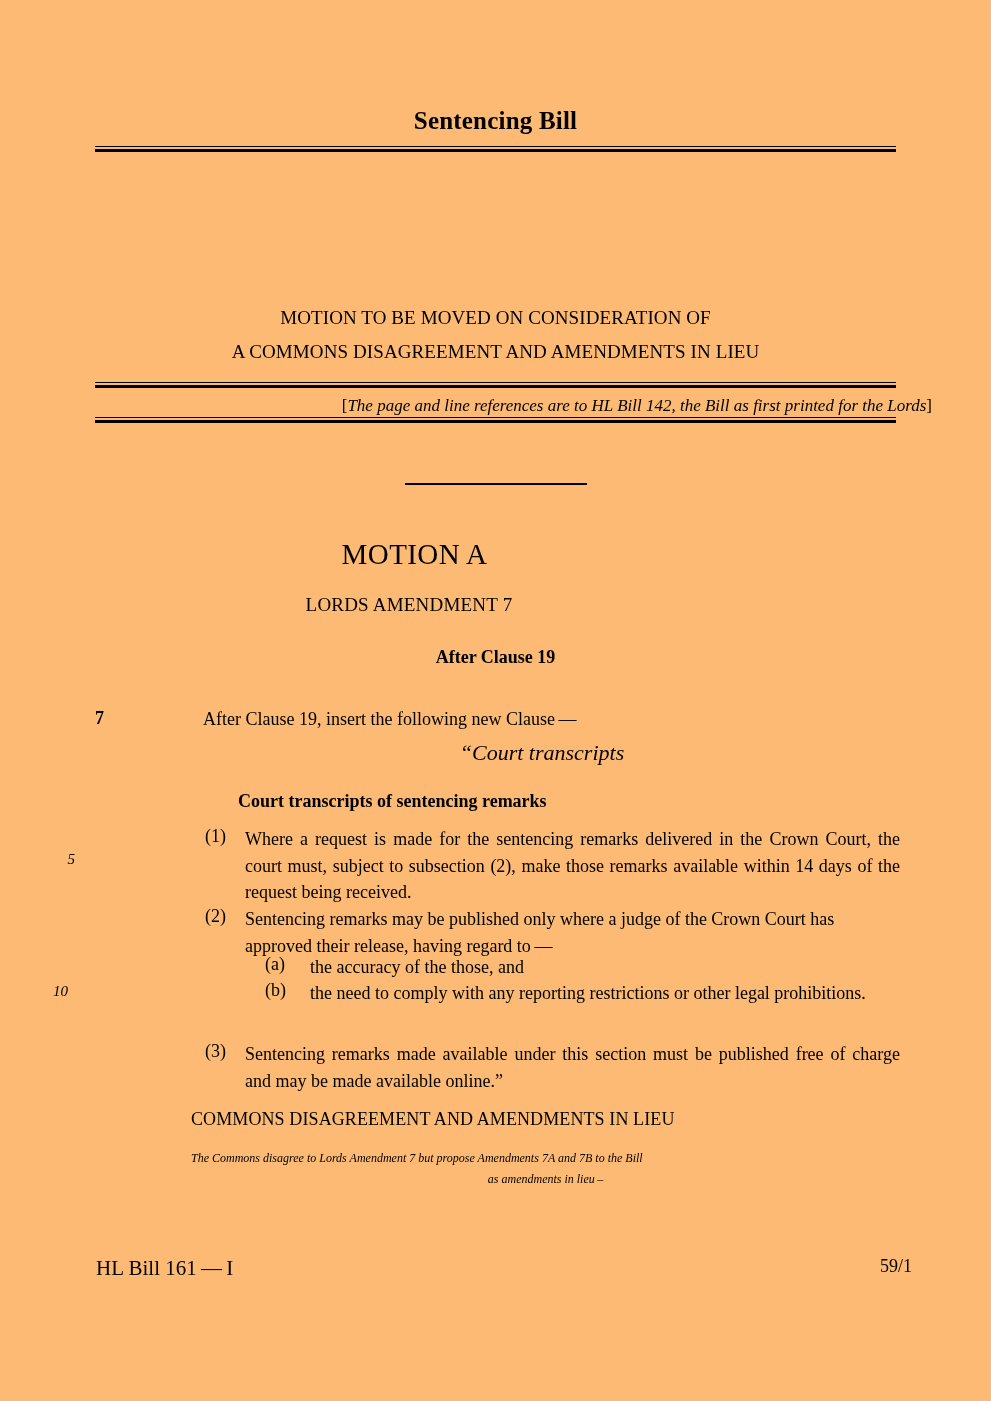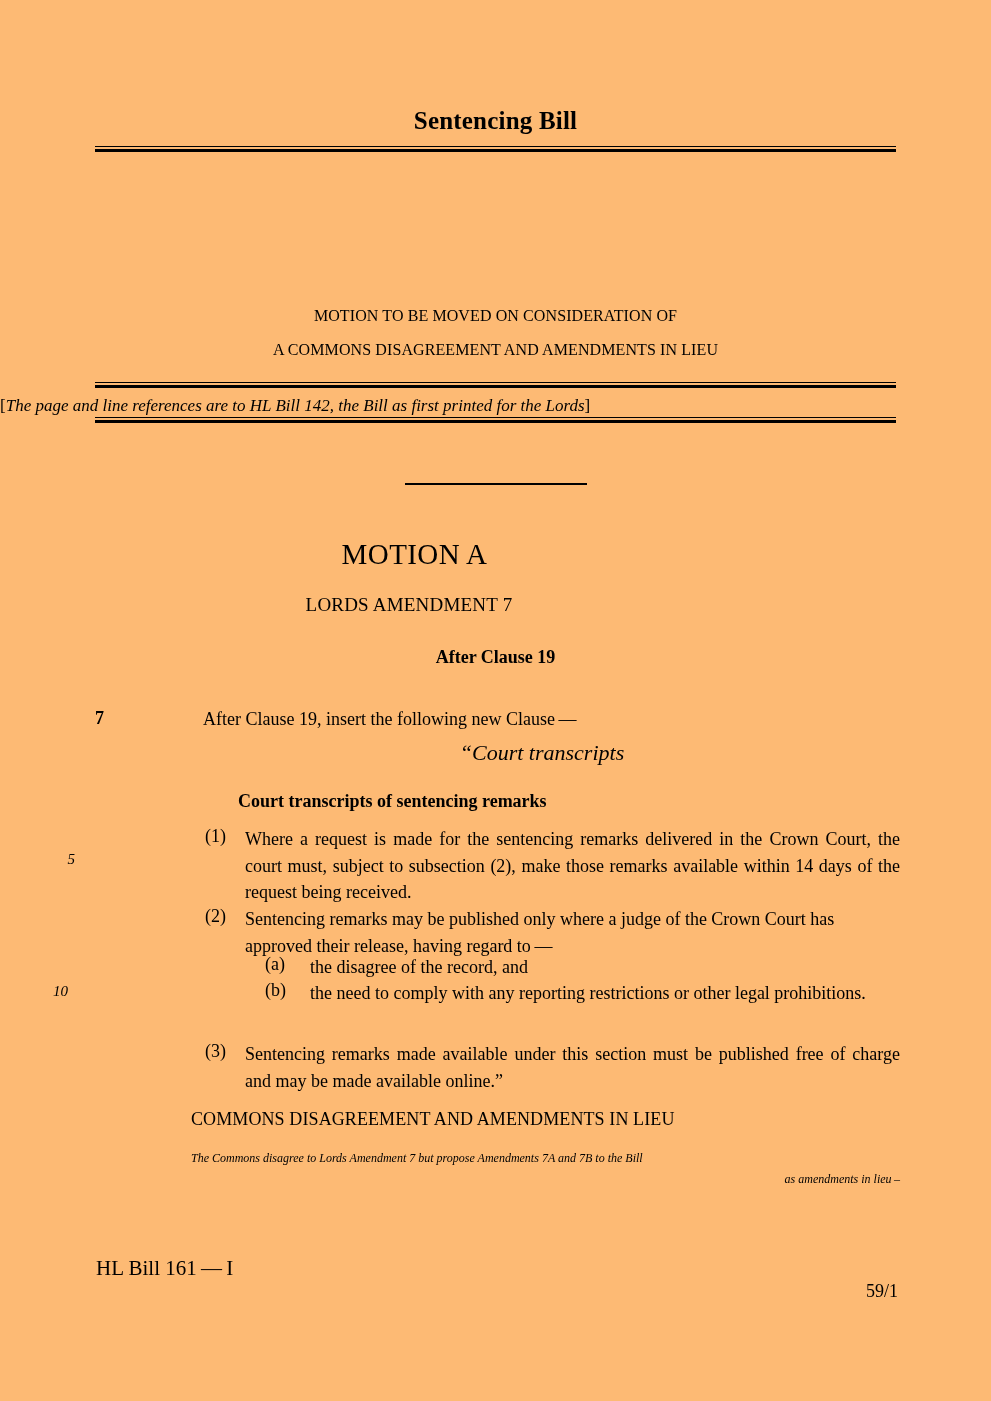--- a/index.html
+++ b/index.html
@@ -61,32 +61,32 @@
     height: 2px;
     background: #000;
   }
 
   
   .motion-head {
     position: absolute;
     left: 0;
     width: 991px;
     text-align: center;
-    font-size: 16px;
+    font-size: 19px;
     letter-spacing: 0.1px;
   }
   .motion-head-1 { top: 307px; }
   .motion-head-2 { top: 341px; }
 
   .note-line {
     position: absolute;
     top: 396px;
     left: 0;
     width: 932px;
-    text-align: left;
+    text-align: right;
     font-size: 17px;
     font-style: italic;
   }
   .note-line .brk { font-style: normal; }
 
   .motion-a {
     position: absolute;
     top: 538px;
     left: 0;
     width: 829px;
@@ -213,35 +213,34 @@
   .commons-note {
     position: absolute;
     top: 1148px;
     left: 191px;
     width: 709px;
     font-size: 12px;
     font-style: italic;
     line-height: 21px;
     text-align: justify;
   }
-  .commons-note .last { text-align: right; }
+  .commons-note .last { text-align: center; }
 
   
   .footer-left {
     position: absolute;
     top: 1256px;
     left: 96px;
     font-size: 21px;
   }
   .footer-right {
     position: absolute;
     top: 1256px;
-    right: 93px;
-    font-size: 18px;
-    margin-top: 25px;
+    right: 79px;
+    font-size: 18px;
   }
 </style>
 </head>
 <body>
 
 <div class="page">
 
   <div class="doc-title">Sentencing Bill</div>
 
   <div class="rule-double rule-title">
@@ -288,21 +287,21 @@
     <div class="body">Where a request is made for the sentencing remarks delivered in the Crown Court, the court must, subject to subsection (2), make those remarks available within 14 days of the request being received.</div>
   </div>
 
   <div class="subsec sub-2">
     <span class="mark">(2)</span>
     <div class="body nojust">Sentencing remarks may be published only where a judge of the Crown Court has approved their release, having regard to —</div>
   </div>
 
   <div class="para para-a">
     <span class="mark">(a)</span>
-    <div class="body nojust">the disagree of the record, and</div>
+    <div class="body nojust">the accuracy of the those, and</div>
   </div>
 
   <div class="para para-b">
     <span class="mark">(b)</span>
     <div class="body">the need to comply with any reporting restrictions or other legal prohibitions.</div>
   </div>
 
   <div class="subsec sub-3">
     <span class="mark">(3)</span>
     <div class="body">Sentencing remarks made available under this section must be published free of charge and may be made available online.”</div>

